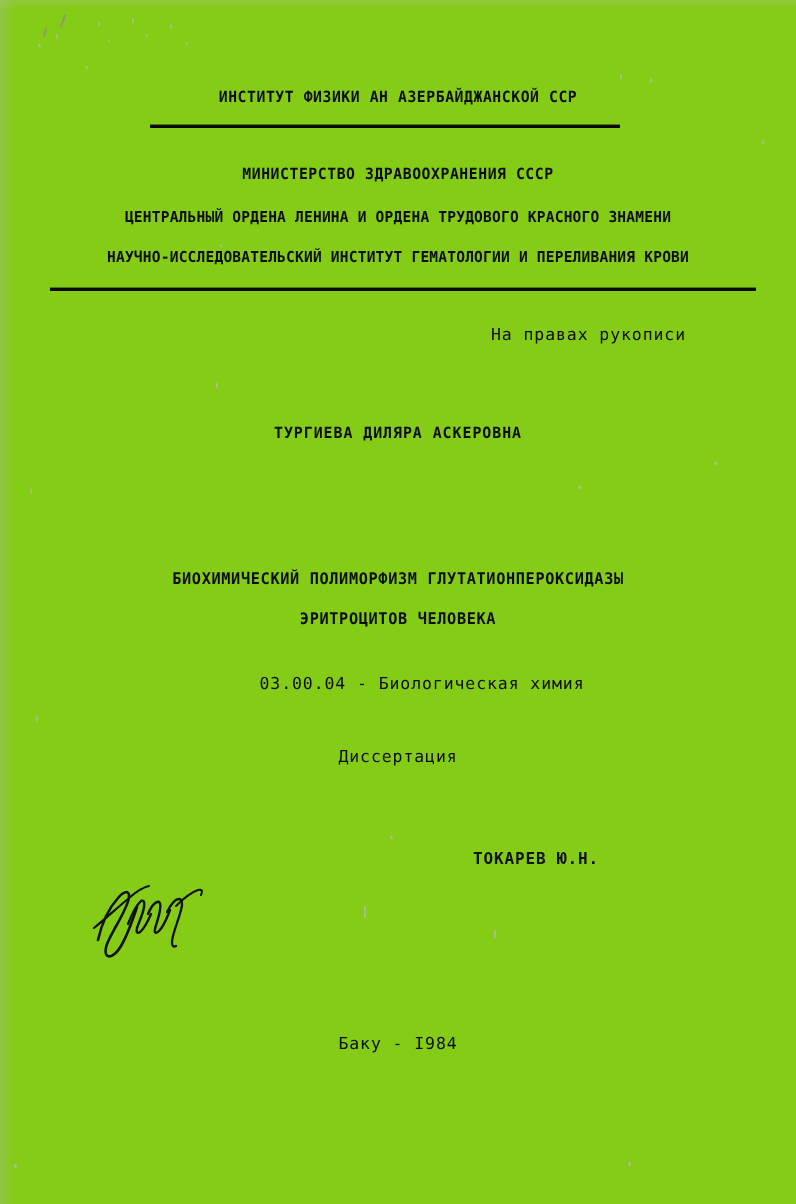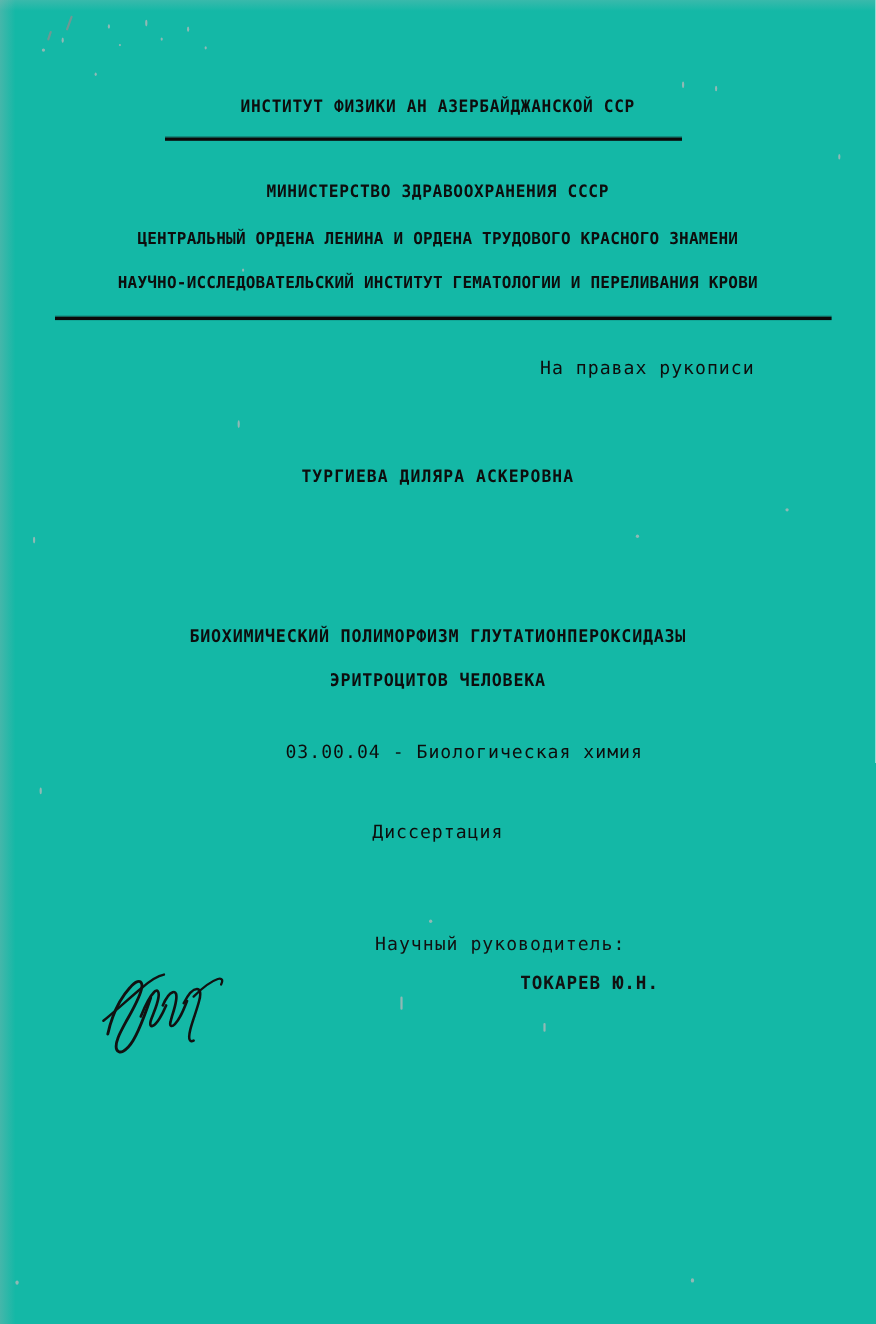--- a/index.html
+++ b/index.html
@@ -7,21 +7,21 @@
     margin: 0;
     padding: 0;
     background: #ffffff;
   }
 
   #page {
     position: relative;
     width: 796px;
     height: 1204px;
     margin: 0 auto;
-    background: #14b8a6;
+    background: #84cc16;
     overflow: hidden;
     font-family: "DejaVu Sans Mono", "Liberation Mono", monospace;
     color: #111111;
     -webkit-font-smoothing: none;
   }
 
   
   .tw {
     position: absolute;
     white-space: nowrap;
@@ -199,33 +199,33 @@
   <div class="tw center-line caps-bold-l" style="top:569px;">БИОХИМИЧЕСКИЙ ПОЛИМОРФИЗМ ГЛУТАТИОНПЕРОКСИДАЗЫ</div>
 
   <div class="tw center-line caps-bold-l" style="top:609px;">ЭРИТРОЦИТОВ ЧЕЛОВЕКА</div>
 
   <div class="tw center-line body-txt" style="top:674px;padding-left:24px;">03.00.04 - Биологическая химия</div>
 
   <div class="tw center-line body-txt" style="top:747px;">Диссертация</div>
 
 
   <div class="sup-block" style="left:341px; top:849px; width:390px;">
-    <div>Научный руководитель:</div>
     <div class="sup-name" style="margin-bottom:0;">ТОКАРЕВ Ю.Н.</div>
   </div>
 
   <svg id="signature" viewBox="0 0 130 110" xmlns="http://www.w3.org/2000/svg">
     <g fill="none" stroke="#111111" stroke-linecap="round" stroke-linejoin="round">
       <path d="M10,78 C14,60 21,46 30,36 C35,30 40,28 41,33 C42,39 35,52 27,66
                C21,77 16,86 18,92 C20,97 27,94 33,84 C40,72 45,57 49,45" stroke-width="2.6"></path>
       <path d="M6,66 C16,58 29,46 41,36 C49,29 56,25 61,24" stroke-width="2.2"></path>
       <path d="M40,62 C44,52 48,44 52,40 C55,37 57,39 56,45 C55,52 51,60 49,66
                C48,70 49,72 52,70 C56,67 60,59 63,52" stroke-width="2.4"></path>
       <path d="M60,52 C63,45 66,41 69,40 C72,39 73,42 72,48 C71,55 68,62 67,67
                C66,71 68,72 71,69 C75,65 79,56 82,48" stroke-width="2.4"></path>
       <path d="M79,50 C83,42 87,37 91,37 C94,37 95,41 93,48 C91,56 87,66 85,74
                C83,82 84,86 88,84" stroke-width="2.3"></path>
       <path d="M88,44 C96,36 104,30 110,28 C114,27 115,29 113,33" stroke-width="2.1"></path>
     </g>
   </svg>
 
+  <div class="tw center-line body-txt" style="top:1034px;">Баку - I984</div>
 
 </div>
 
 </body></html>

